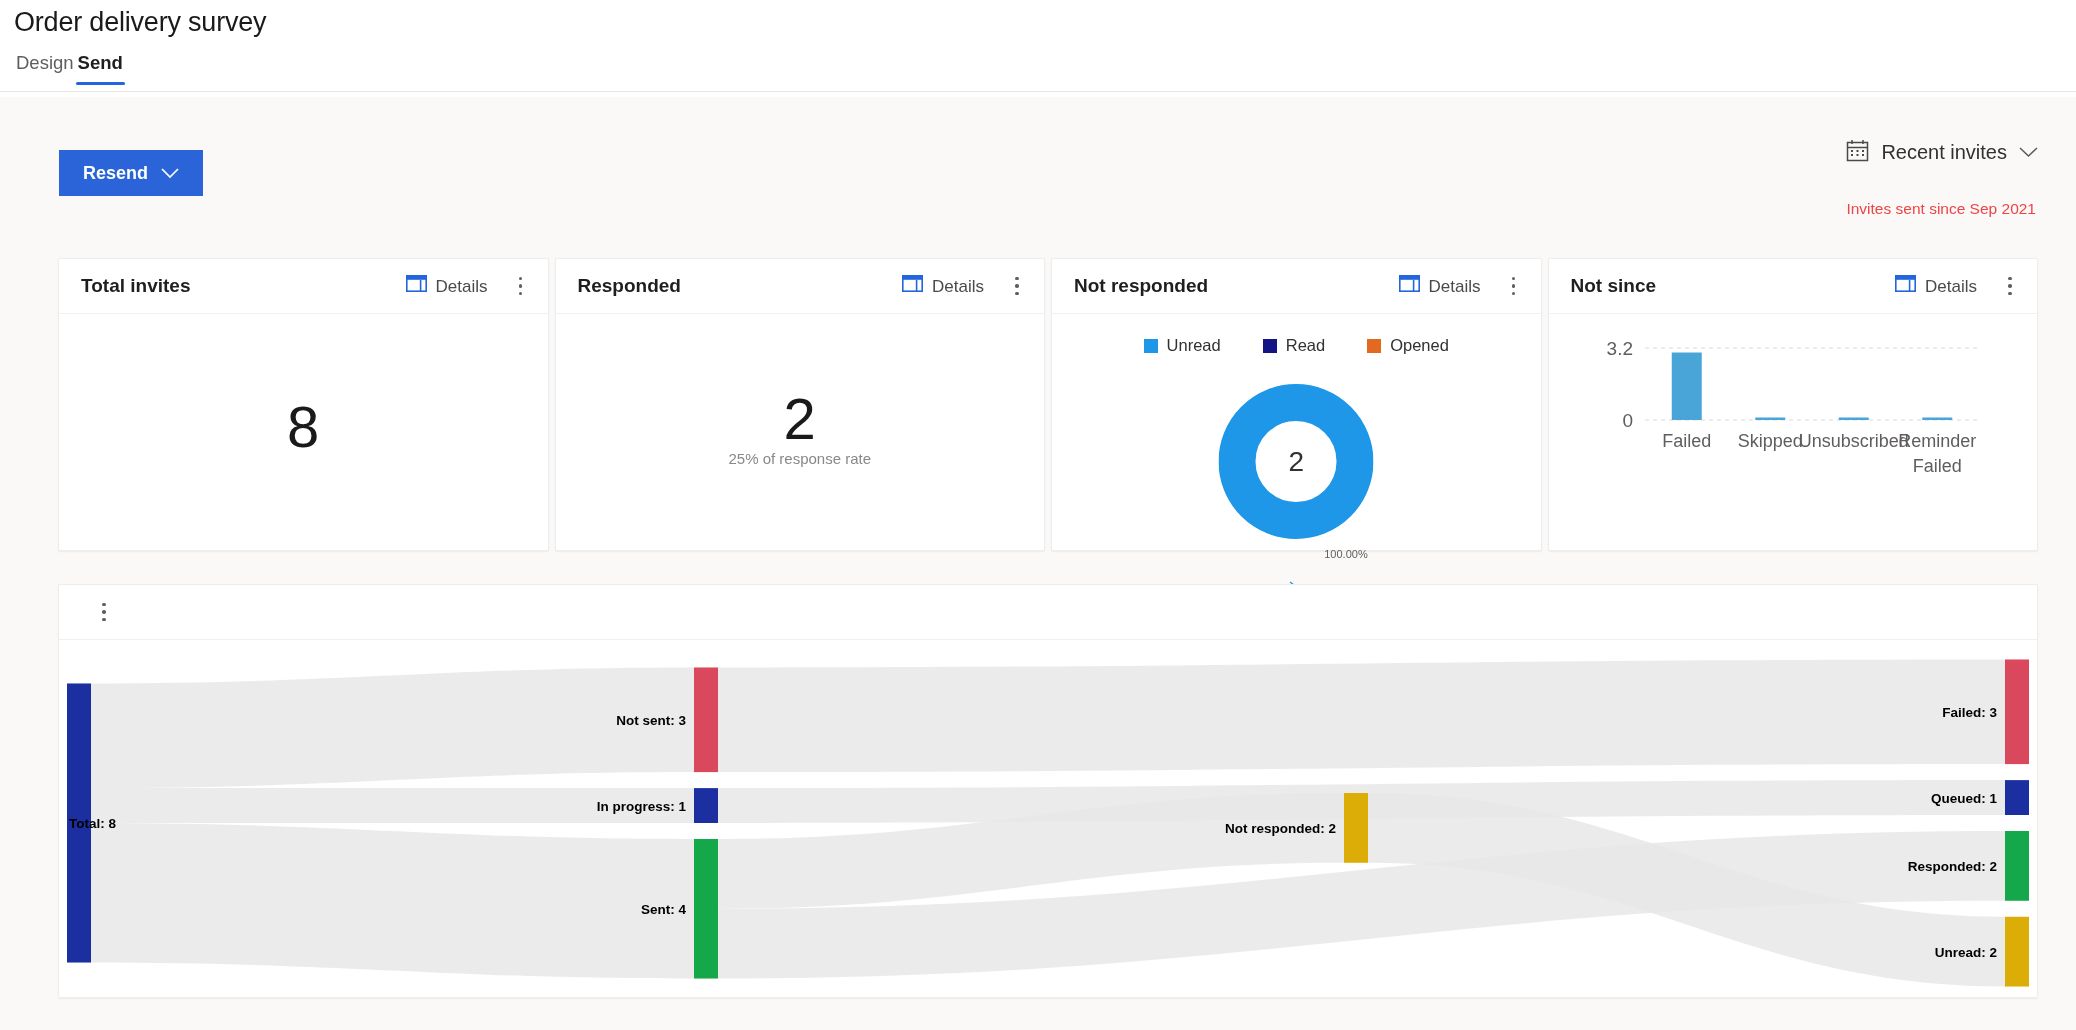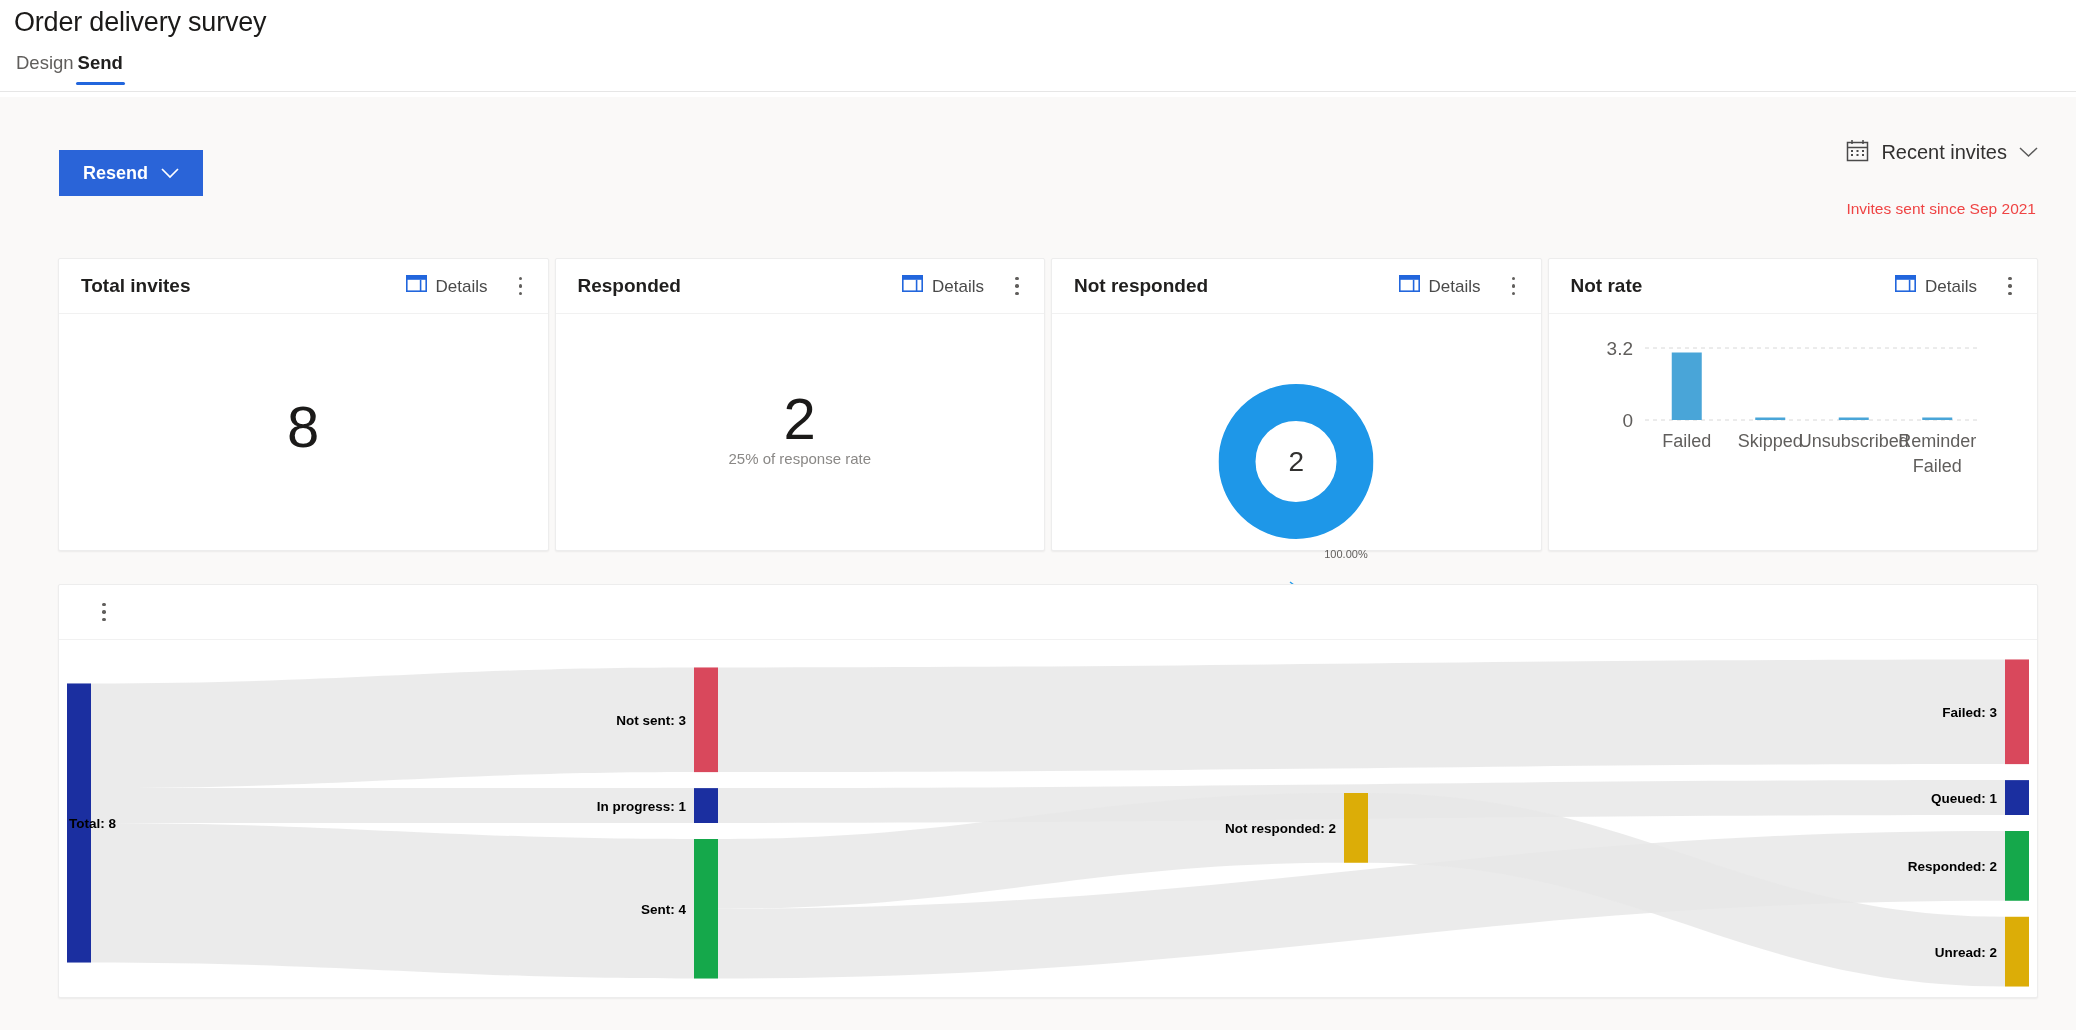--- a/index.html
+++ b/index.html
@@ -254,37 +254,51 @@
           <span>Details</span>
         </div>
         <div class="kebab">
             <i></i>
             <i></i>
             <i></i>
           </div>
       </div>
       <div class="card-body">
 
+        <div class="legend">
+          <div class="legend-item">
+            <span class="legend-swatch" id="sw0" style="background: rgb(30, 151, 232);"></span>
+            <span class="legend-label">Unread</span>
+          </div>
+          <div class="legend-item">
+            <span class="legend-swatch" id="sw1" style="background: rgb(20, 20, 133);"></span>
+            <span class="legend-label">Read</span>
+          </div>
+          <div class="legend-item">
+            <span class="legend-swatch" id="sw2" style="background: rgb(226, 105, 31);"></span>
+            <span class="legend-label">Opened</span>
+          </div>
+        </div>
 
         <div class="donut-wrap">
           <svg width="155" height="155" viewBox="0 0 155 155" aria-hidden="true">
             <circle id="donutRing" cx="77.5" cy="77.5" r="59" fill="none" stroke="#1e97e8" stroke-width="37"></circle>
           </svg>
           <div class="donut-center">2</div>
         </div>
         <svg style="position:absolute;left:50%;top:266px;margin-left:-8px;" width="34" height="22" aria-hidden="true">
           <path d="M2 2 L26 20" stroke="#1e97e8" stroke-width="1.3" fill="none"></path>
         </svg>
         <div class="donut-pct">100.00%</div>
       </div>
     </div>
 
     <div class="card">
       <div class="card-head">
-        <div class="card-title">Not rate</div>
+        <div class="card-title">Not since</div>
         <div class="details-link">
           <span>
             <svg width="21" height="17" viewBox="0 0 21 17" aria-hidden="true">
               <rect x="0.8" y="0.8" width="19.4" height="15.4" fill="none" stroke="#2266dd" stroke-width="1.6"></rect>
               <rect x="0.8" y="0.8" width="19.4" height="4" fill="#2266dd"></rect>
               <line x1="14.6" y1="4.8" x2="14.6" y2="16.2" stroke="#2266dd" stroke-width="1.6"></line>
             </svg>
           </span>
           <span>Details</span>
         </div>

